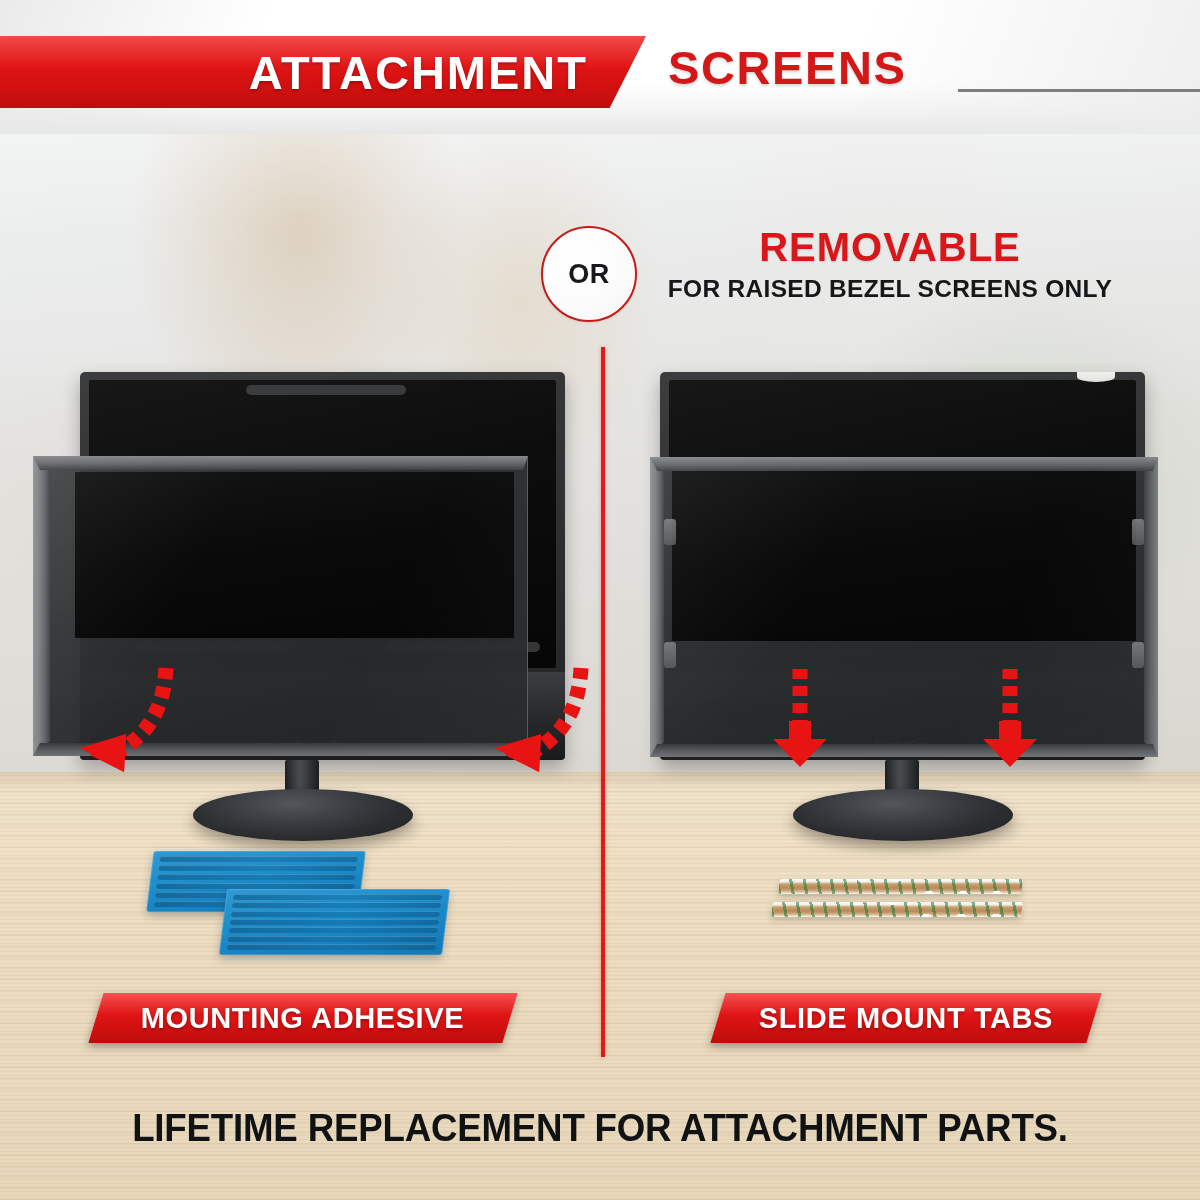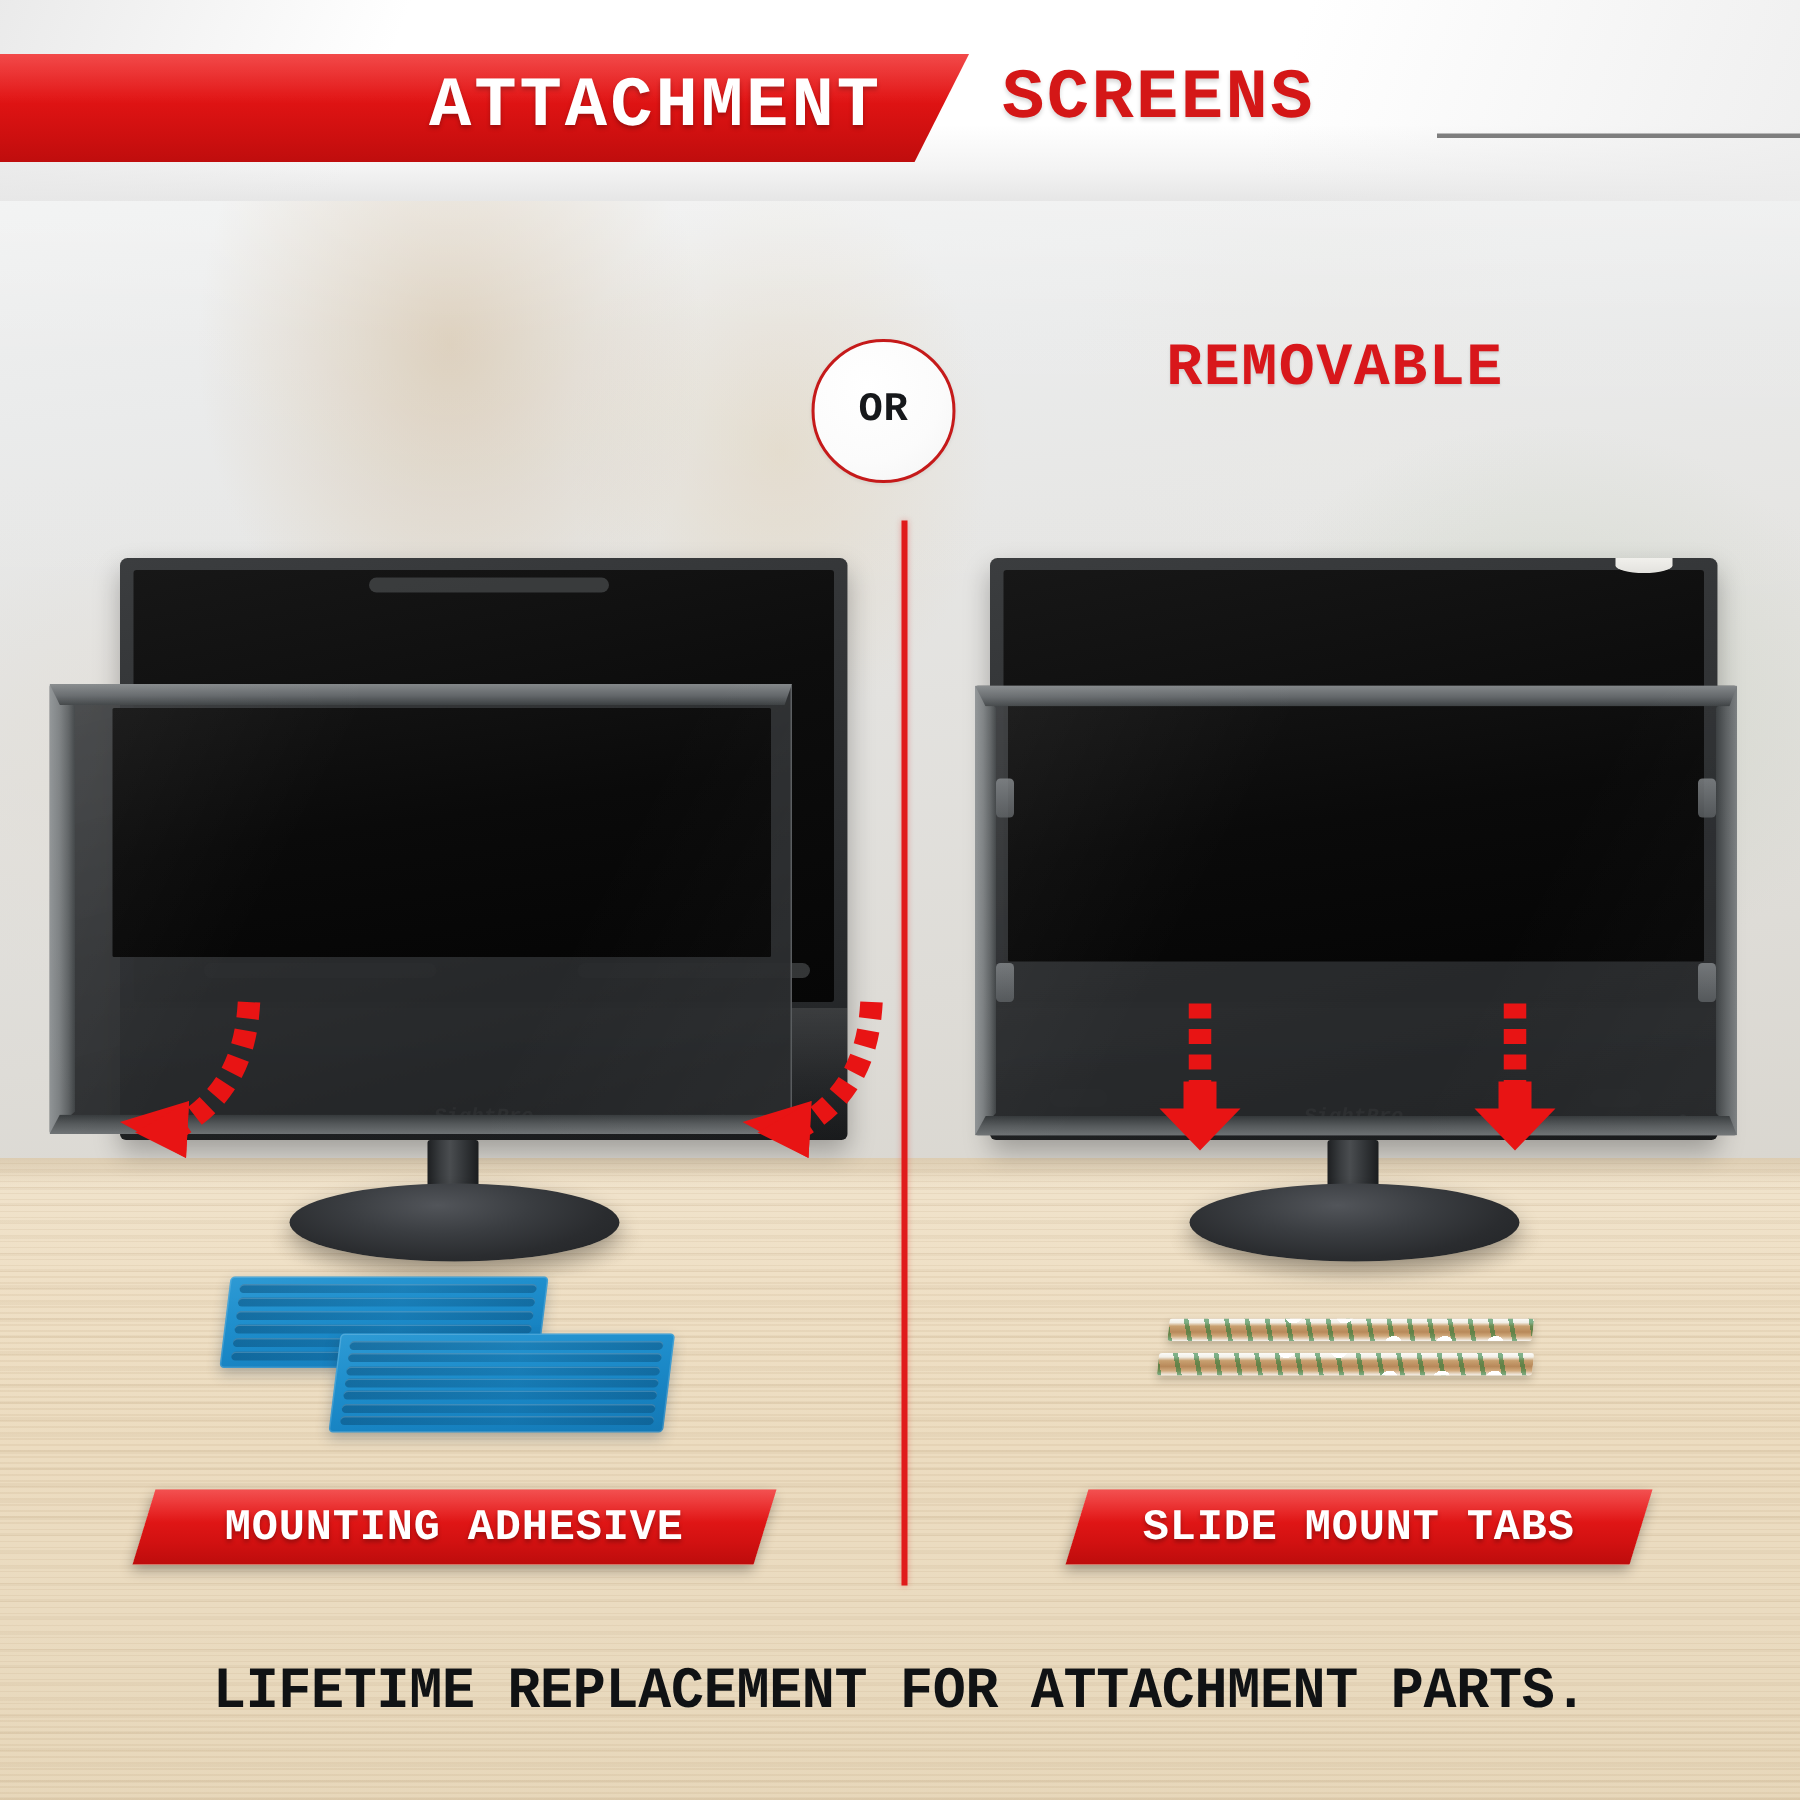--- a/index.html
+++ b/index.html
@@ -3,21 +3,21 @@
 <meta charset="utf-8">
 <title>Attachment Options</title>
 <style>
   html,body{margin:0;padding:0;}
   body{
     width:1200px;height:1200px;overflow:hidden;
     font-family:"Liberation Sans", sans-serif;
     background:#ffffff;
     position:relative;
   }
-  .stage{position:absolute;inset:0;width:1200px;height:1200px;overflow:hidden;font-family:Liberation Mono, monospace;}
+  .stage{position:absolute;inset:0;width:1200px;height:1200px;overflow:hidden;}
 
   
   .bg-office{
     position:absolute;left:0;top:0;width:1200px;height:790px;
     background:
       radial-gradient(ellipse 240px 320px at 300px 230px, rgba(214,196,170,.75), rgba(214,196,170,0) 70%),
       radial-gradient(ellipse 200px 260px at 520px 300px, rgba(224,210,186,.6), rgba(224,210,186,0) 70%),
       radial-gradient(ellipse 300px 260px at 1030px 470px, rgba(196,206,188,.55), rgba(196,206,188,0) 72%),
       radial-gradient(ellipse 240px 200px at 880px 250px, rgba(232,232,230,.8), rgba(232,232,230,0) 70%),
       radial-gradient(ellipse 300px 220px at 120px 520px, rgba(225,221,214,.8), rgba(225,221,214,0) 72%),
@@ -272,20 +272,21 @@
     <div class="hdr-rule"></div>
   </div>
 
 
   <div class="or-badge">
     <span>OR</span>
   </div>
 
   <div class="col-head" id="head-right">
     <div class="ttl">REMOVABLE</div>
+    <div class="sub">FOR RAISED BEZEL SCREENS ONLY</div>
   </div>
 
   <div class="divider"></div>
 
   <div class="monitor" id="mon-left" style="left:80px;top:372px;width:485px;height:395px;">
     <div class="mon-body" style="height:388px;">
       <div class="mon-screen" style="left:9px;top:8px;right:9px;height:288px;"></div>
       <div class="mon-btn" style="left:166px;top:13px;width:160px;height:10px;border-radius:6px;"></div>
       <div class="mon-btn" style="left:56px;top:270px;width:155px;height:10px;border-radius:6px;"></div>
       <div class="mon-btn" style="left:305px;top:270px;width:155px;height:10px;border-radius:6px;"></div>

